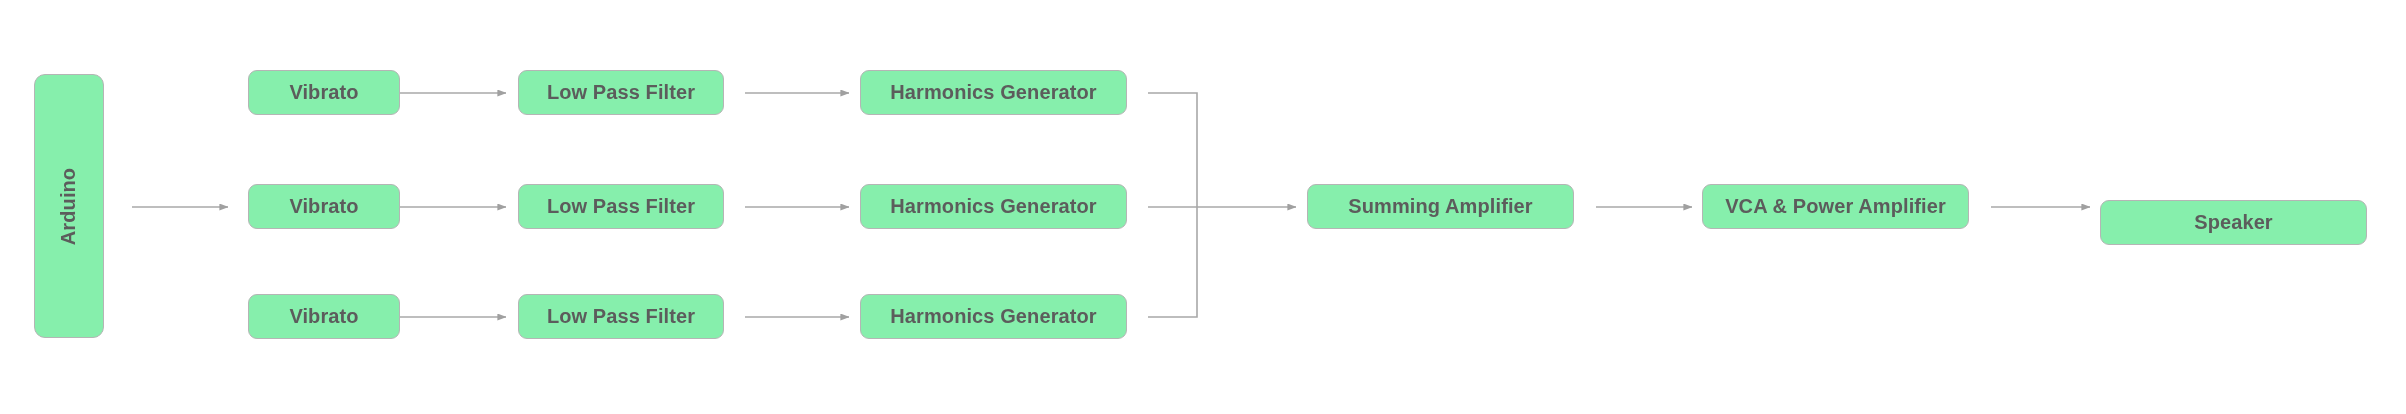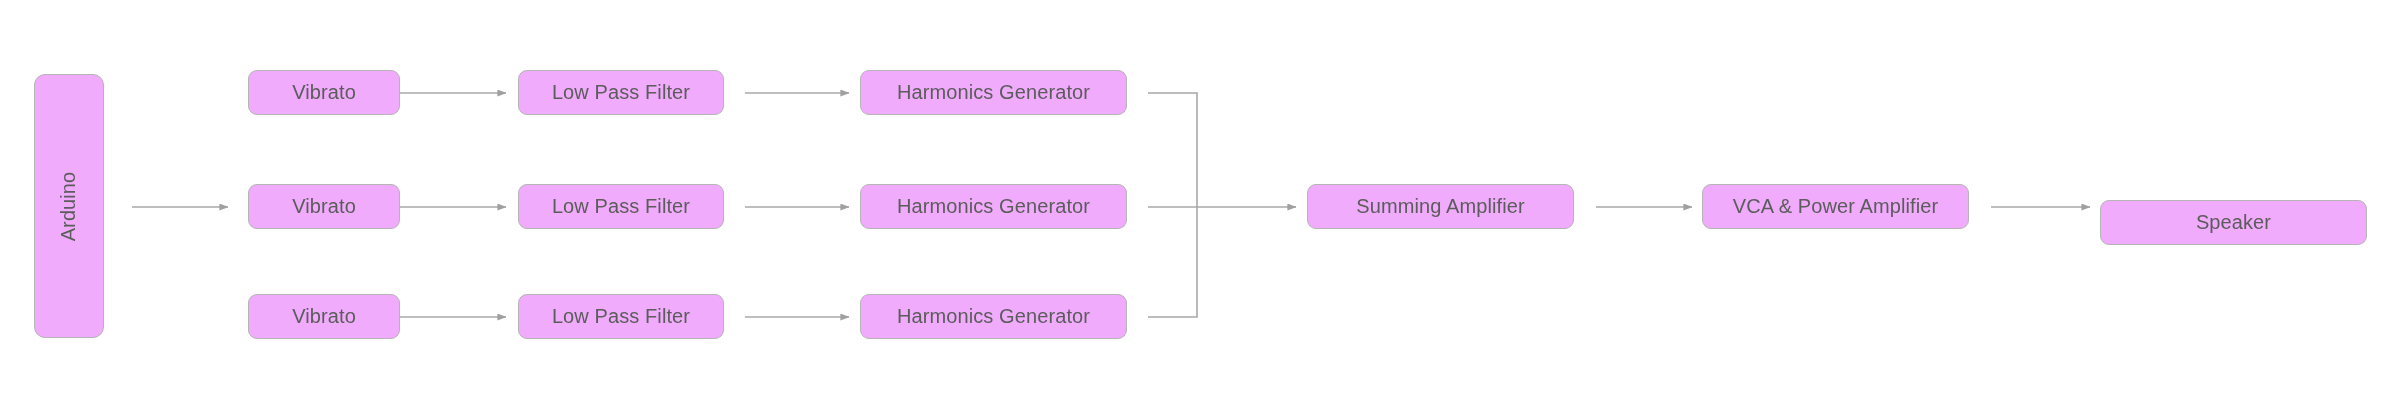--- a/index.html
+++ b/index.html
@@ -14,28 +14,29 @@
     height: 414px;
     background: #ffffff;
     font-family: "Liberation Sans", "DejaVu Sans", sans-serif;
     overflow: hidden;
   }
   .node {
     position: absolute;
     box-sizing: border-box;
     border: 1.4px solid #b5b5b5;
     border-radius: 9px;
-    background: #f0abfc;
+    background: #86efac;
     color: #5c5c5c;
     font-size: 20px;
     letter-spacing: 0.1px;
     display: flex;
     align-items: center;
     justify-content: center;
     white-space: nowrap;
+    font-weight: bold;
   }
   .node.vertical {
     border-radius: 11px;
   }
   .node.vertical .vlabel {
     transform: rotate(-90deg);
     white-space: nowrap;
     display: block;
   }
   svg.wires {

